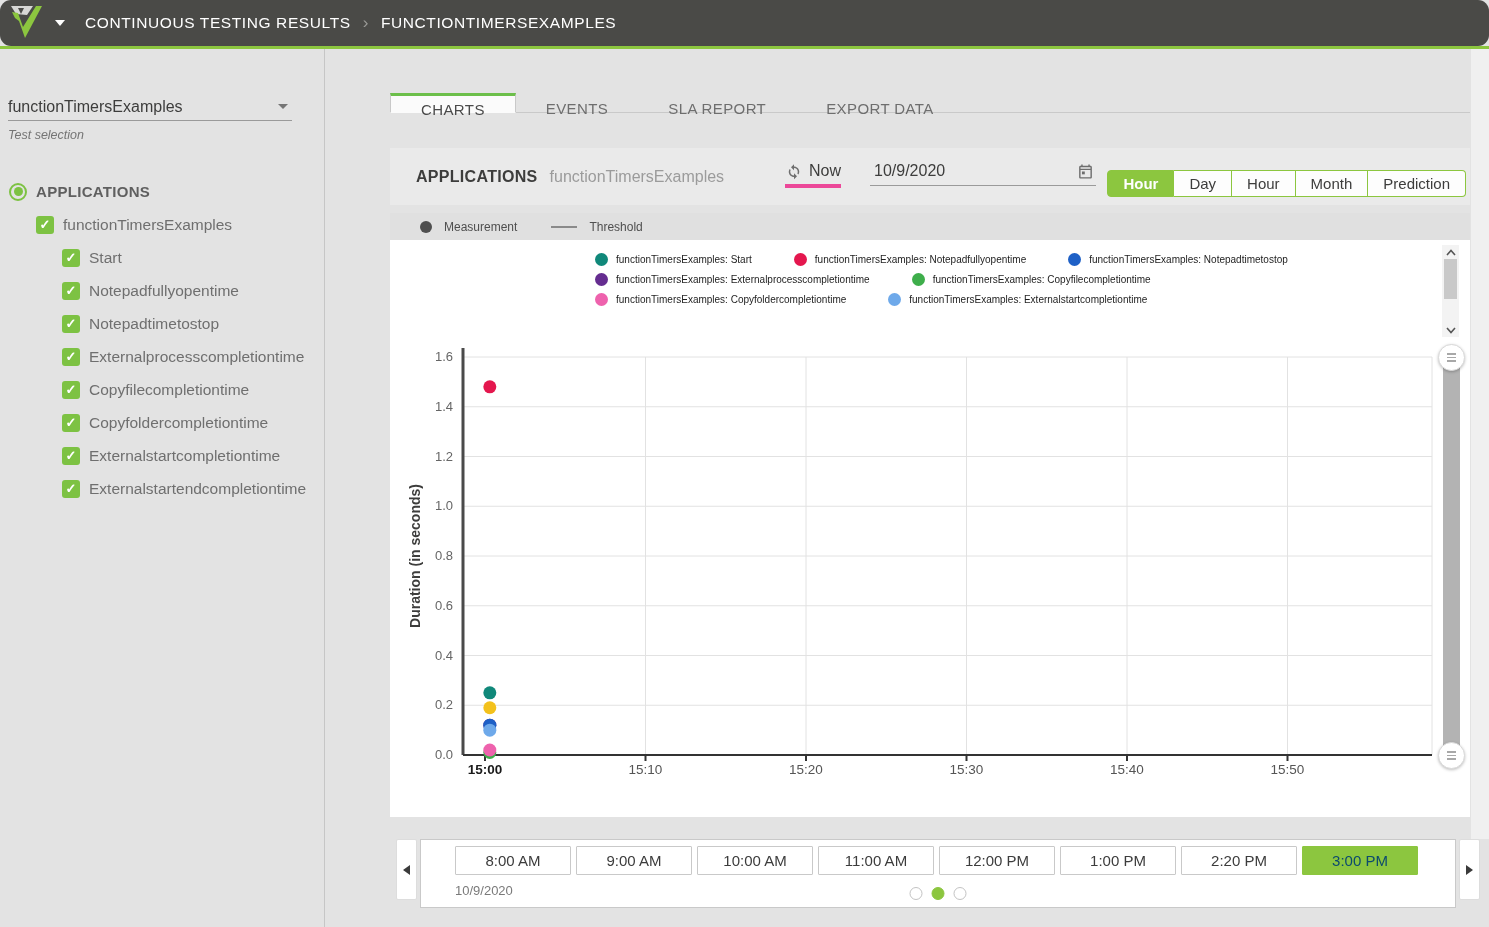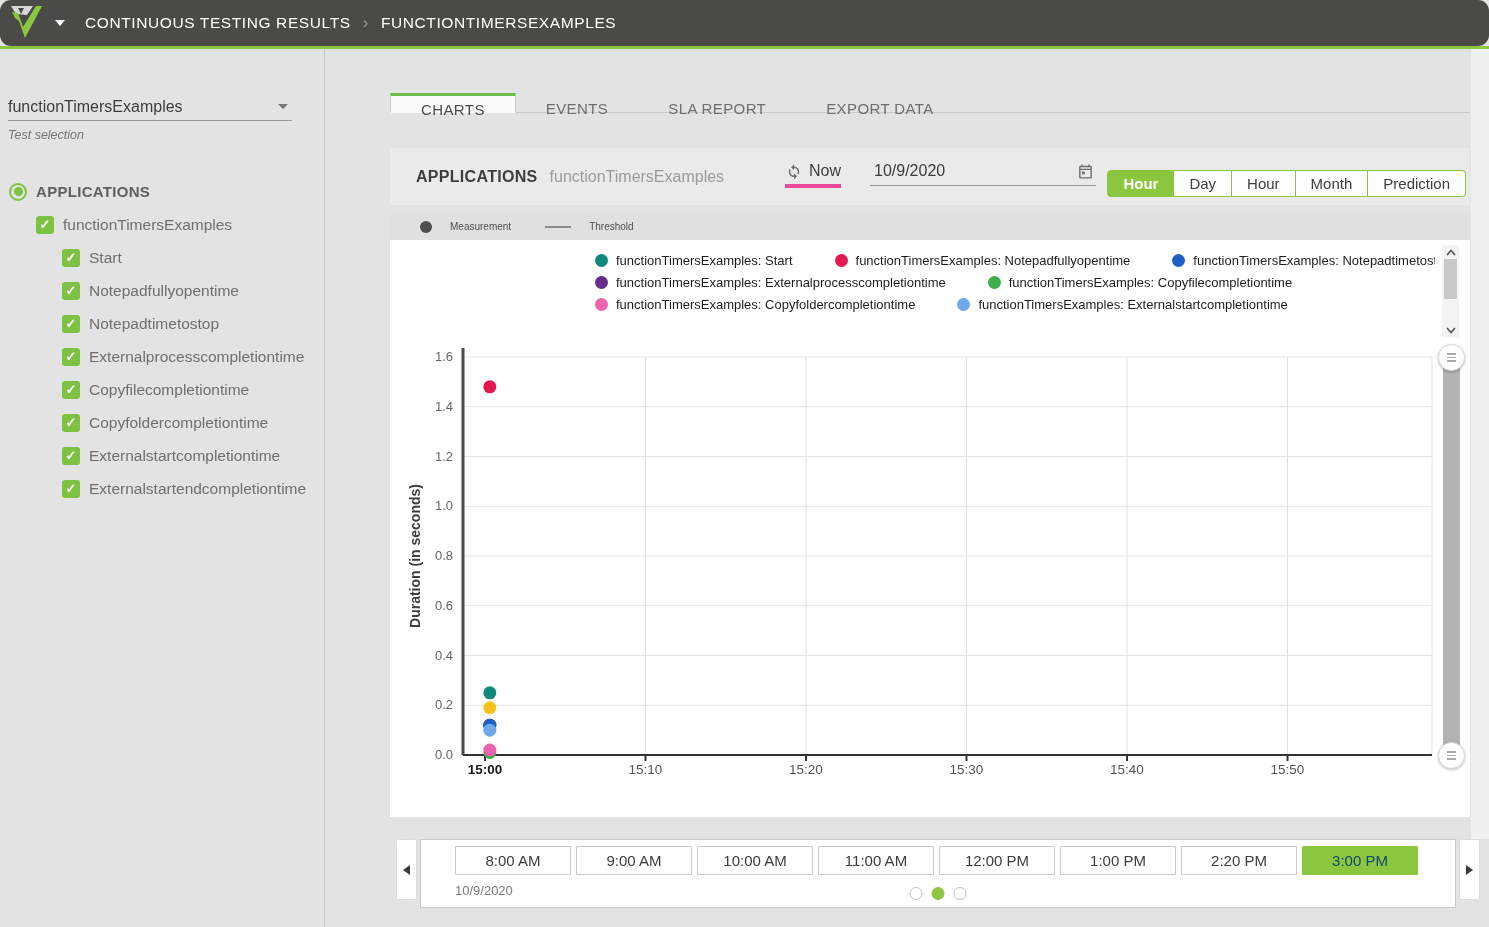--- a/index.html
+++ b/index.html
@@ -98,30 +98,30 @@
   .range-btn:first-child { border-left: 1px solid #8cc63f; border-radius: 4px 0 0 4px; }
   .range-btn:last-child { border-radius: 0 4px 4px 0; }
   .range-btn.active { background: #8cc63f; color: #ffffff; font-weight: 700; }
 
   
   .legend-strip {
     margin: 8px 0 0 64px; width: 1080px; height: 27px; background: #e0e0e0;
     display: flex; align-items: center; padding-left: 30px;
   }
   .meas-dot { width: 12px; height: 12px; border-radius: 50%; background: #4f4f4f; }
-  .strip-label { margin-left: 18px; font-size: 10px; color: #4f4f4f; }
+  .strip-label { margin-left: 12px; font-size: 12px; color: #4f4f4f; }
   .thr-line { margin-left: 34px; width: 26px; height: 2px; background: #8a8a8a; }
 
   
   .chart-panel { position: relative; margin-left: 64px; width: 1080px; height: 577px; background: #ffffff; }
   .chart-legend { position: absolute; left: 205px; top: 13px; width: 840px; height: 86px; overflow: hidden; }
   .lg-row { display: flex; gap: 42px; margin-bottom: 7px; }
   .lg-item { display: flex; align-items: center; gap: 8px; cursor: pointer; white-space: nowrap; }
   .lg-dot { width: 13px; height: 13px; border-radius: 50%; flex: 0 0 auto; }
-  .lg-text { font-size: 13px; color: #1d1d1d; }
+  .lg-text { font-size: 10px; color: #1d1d1d; }
 
   .legend-scrollbar {
     position: absolute; right: 11px; top: 5px; width: 17px; height: 92px; background: #f3f3f3;
     display: flex; flex-direction: column; align-items: center;
   }
   .ls-arrow { width: 17px; height: 14px; display: flex; align-items: center; justify-content: center; cursor: pointer; }
   .ls-thumb { width: 13px; height: 40px; background: #c9c9c9; cursor: pointer; }
   .ls-spacer { flex: 1; }
 
   .chart-svg { position: absolute; left: 0; top: 100px; }

